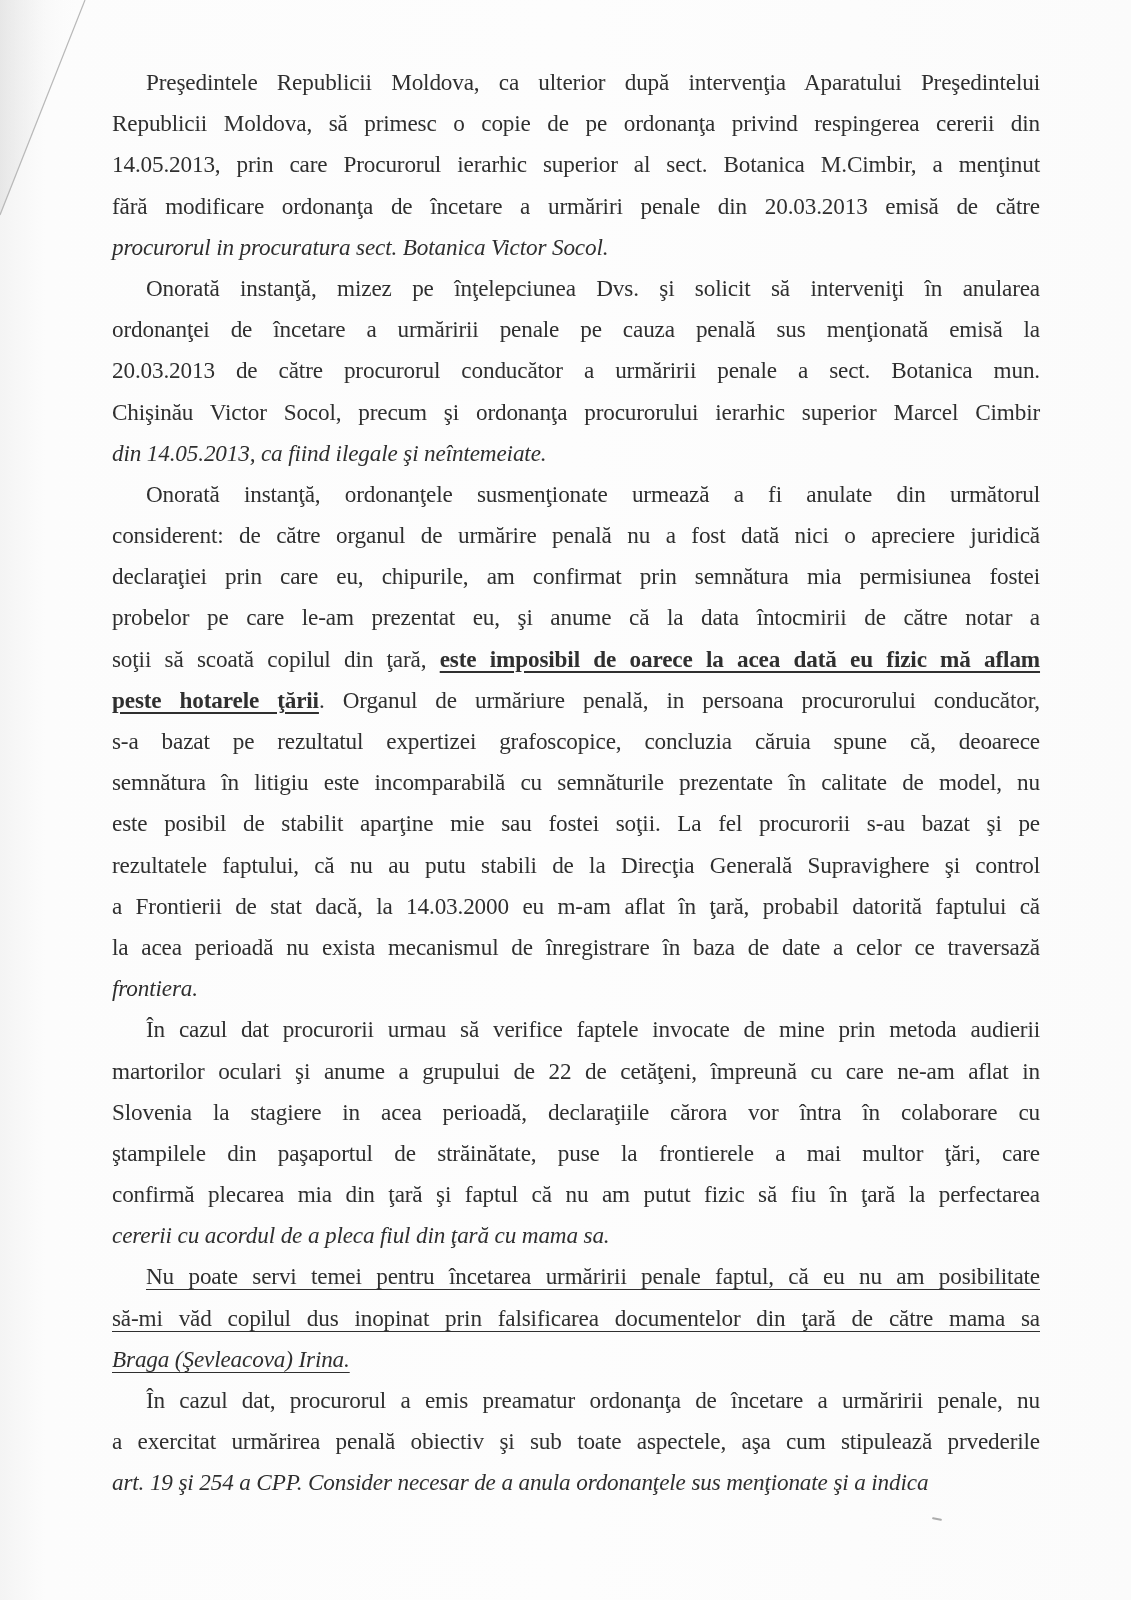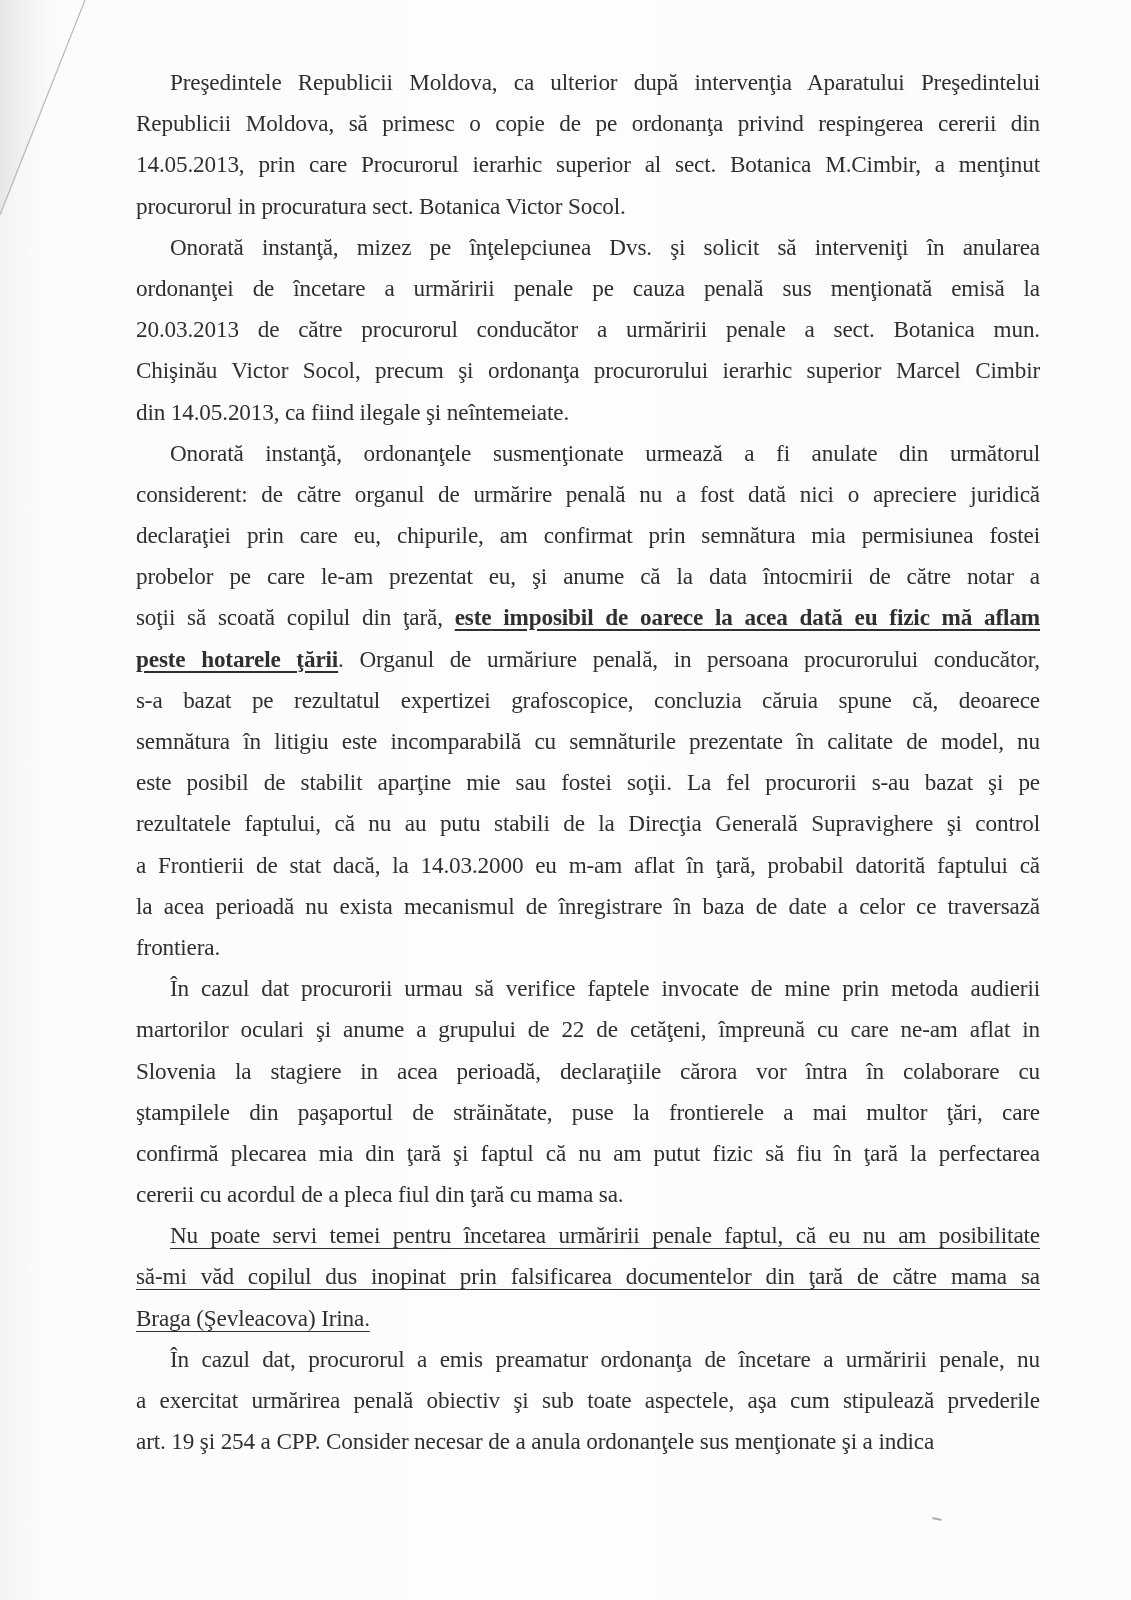--- a/index.html
+++ b/index.html
@@ -37,25 +37,25 @@
       font-size: 23.2px;
       letter-spacing: -0.15px;
     }
     .line {
       height: 41.2px;
       line-height: 41.2px;
       white-space: nowrap;
       text-align: justify;
       text-align-last: justify;
       overflow: visible;
-      margin-left: 24px;
     }
     .line.last {
       text-align: left;
       text-align-last: left;
+      font-style: italic;
     }
     .line.indent {
       padding-left: 34px;
     }
     .seg-bold-u {
       font-weight: bold;
       text-decoration: underline;
       text-decoration-thickness: 2px;
       text-underline-offset: 4px;
       font-family: Liberation Serif, serif;
@@ -90,20 +90,21 @@
     </defs>
     <polygon points="0,0 85,0 0,215" fill="url(#fold)" opacity="0.55"></polygon>
     <line x1="85" y1="0" x2="0" y2="215" stroke="#b8b8b8" stroke-width="1.2"></line>
   </svg>
 
   <div class="text-block" id="text-block">
       <div>
         <div class="line indent"><span>Preşedintele Republicii Moldova, ca ulterior după intervenţia Aparatului Preşedintelui</span></div>
         <div class="line"><span>Republicii Moldova, să primesc o copie de pe ordonanţa privind respingerea cererii din</span></div>
         <div class="line"><span>14.05.2013, prin care Procurorul ierarhic superior al sect. Botanica M.Cimbir, a menţinut</span></div>
+        <div class="line"><span>fără modificare ordonanţa de încetare a urmăriri penale din 20.03.2013 emisă de către</span></div>
         <div class="line last"><span>procurorul in procuratura sect. Botanica Victor Socol.</span></div>
       </div>
       <div>
         <div class="line indent"><span>Onorată instanţă, mizez pe înţelepciunea Dvs. şi solicit să interveniţi în anularea</span></div>
         <div class="line"><span>ordonanţei de încetare a urmăririi penale pe cauza penală sus menţionată emisă la</span></div>
         <div class="line"><span>20.03.2013 de către procurorul conducător a urmăririi penale a sect. Botanica mun.</span></div>
         <div class="line"><span>Chişinău Victor Socol, precum şi ordonanţa procurorului ierarhic superior Marcel Cimbir</span></div>
         <div class="line last"><span>din 14.05.2013, ca fiind ilegale şi neîntemeiate.</span></div>
       </div>
       <div>

